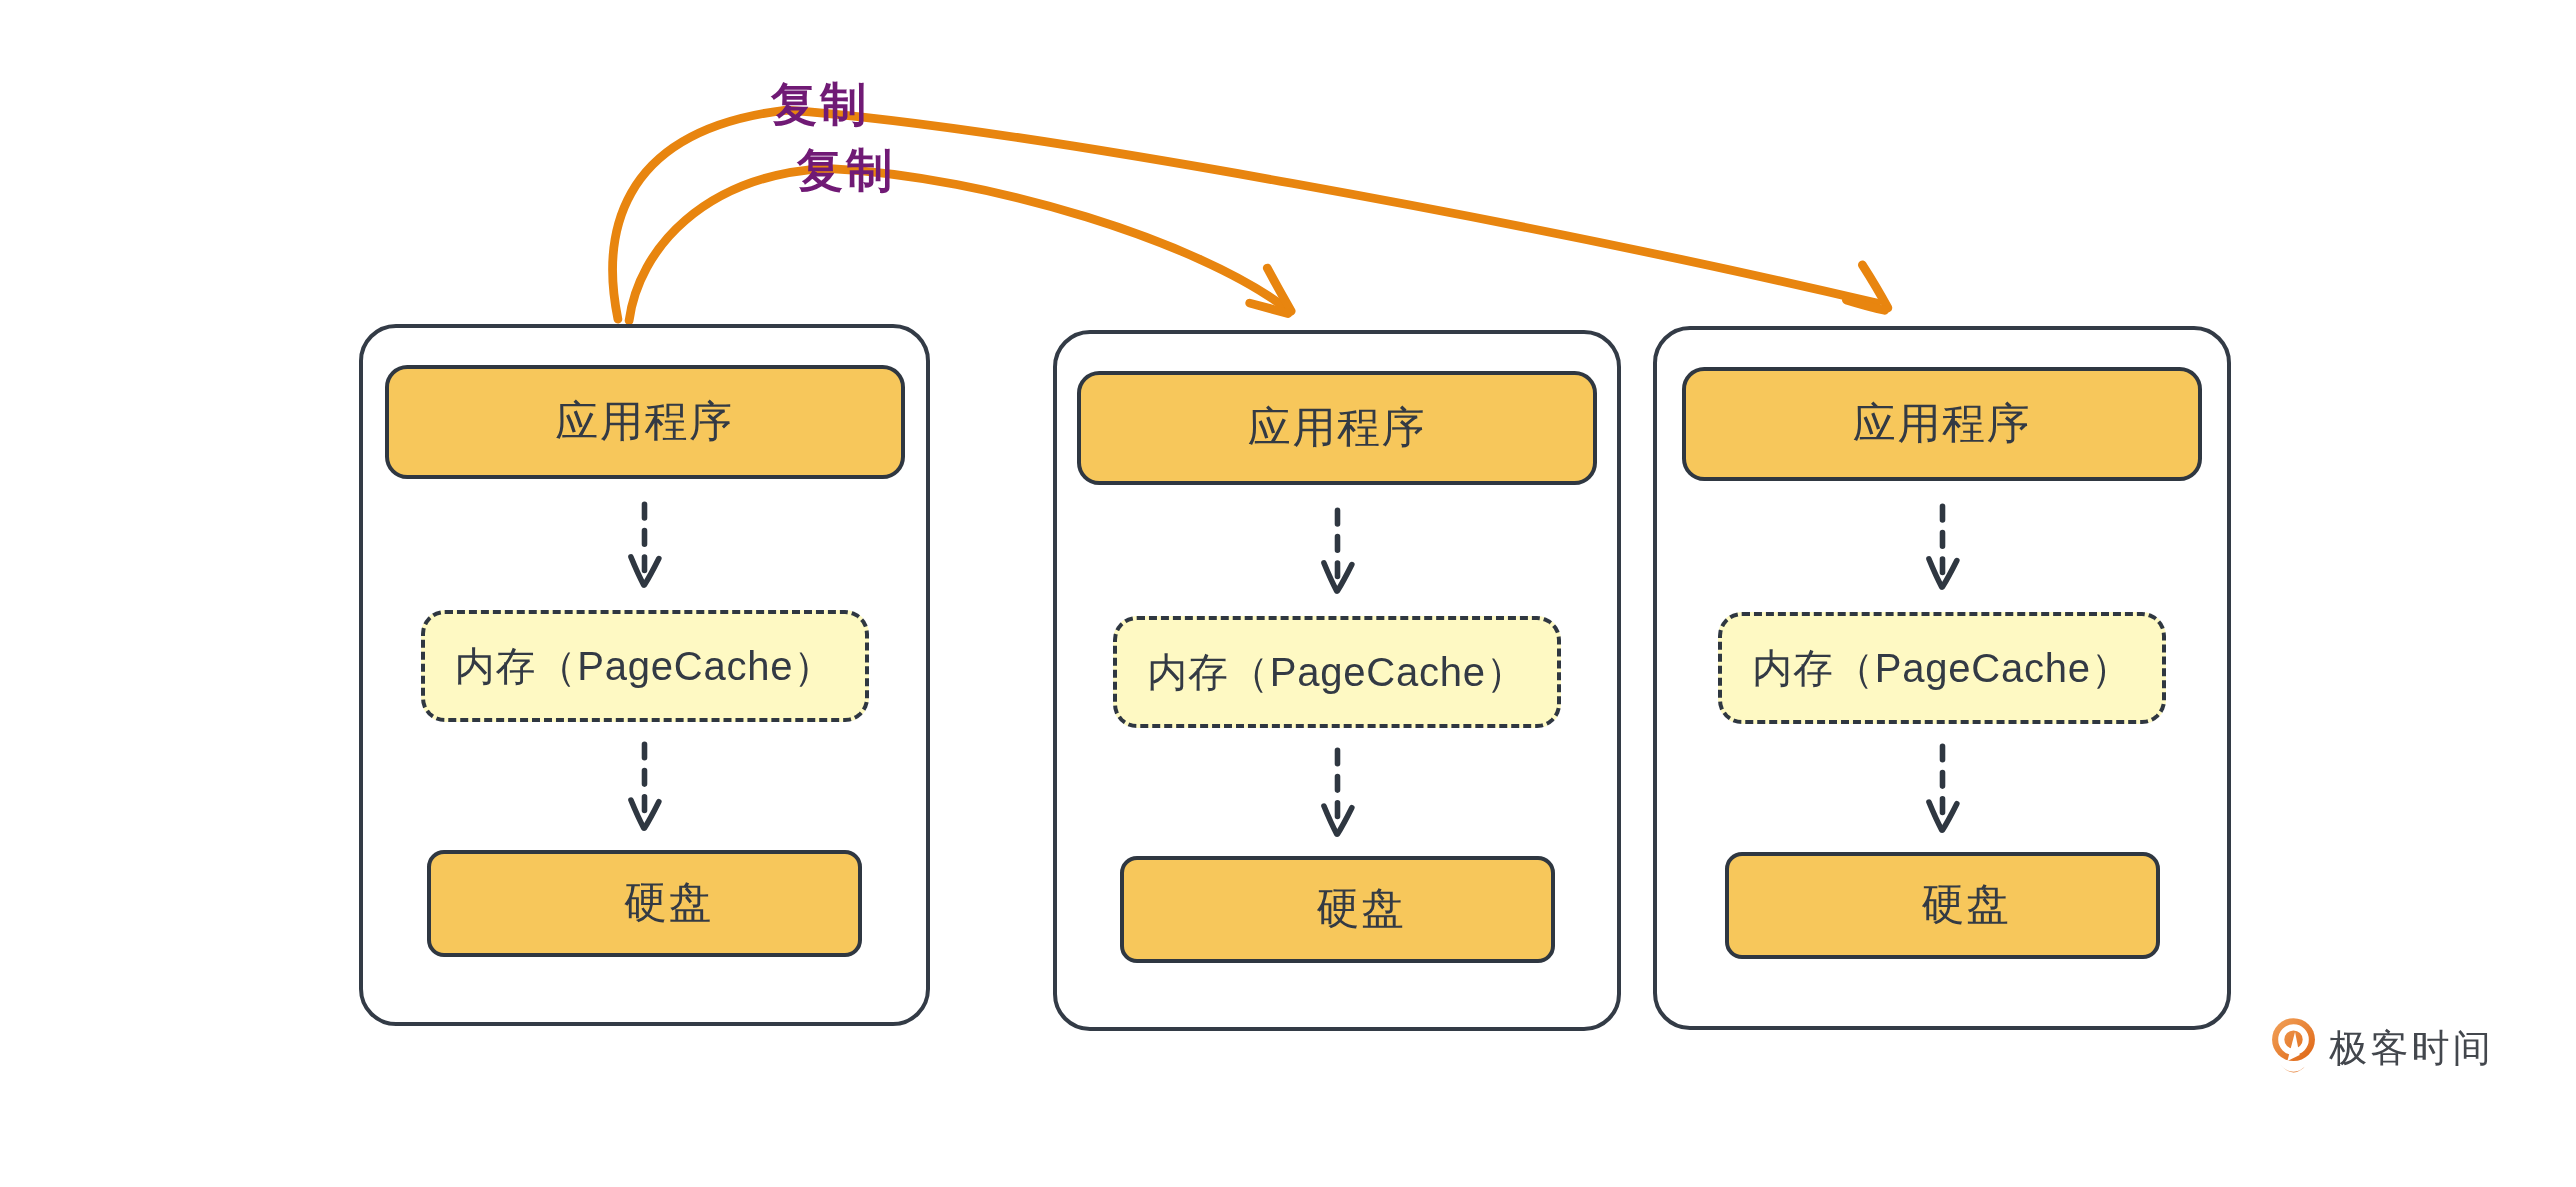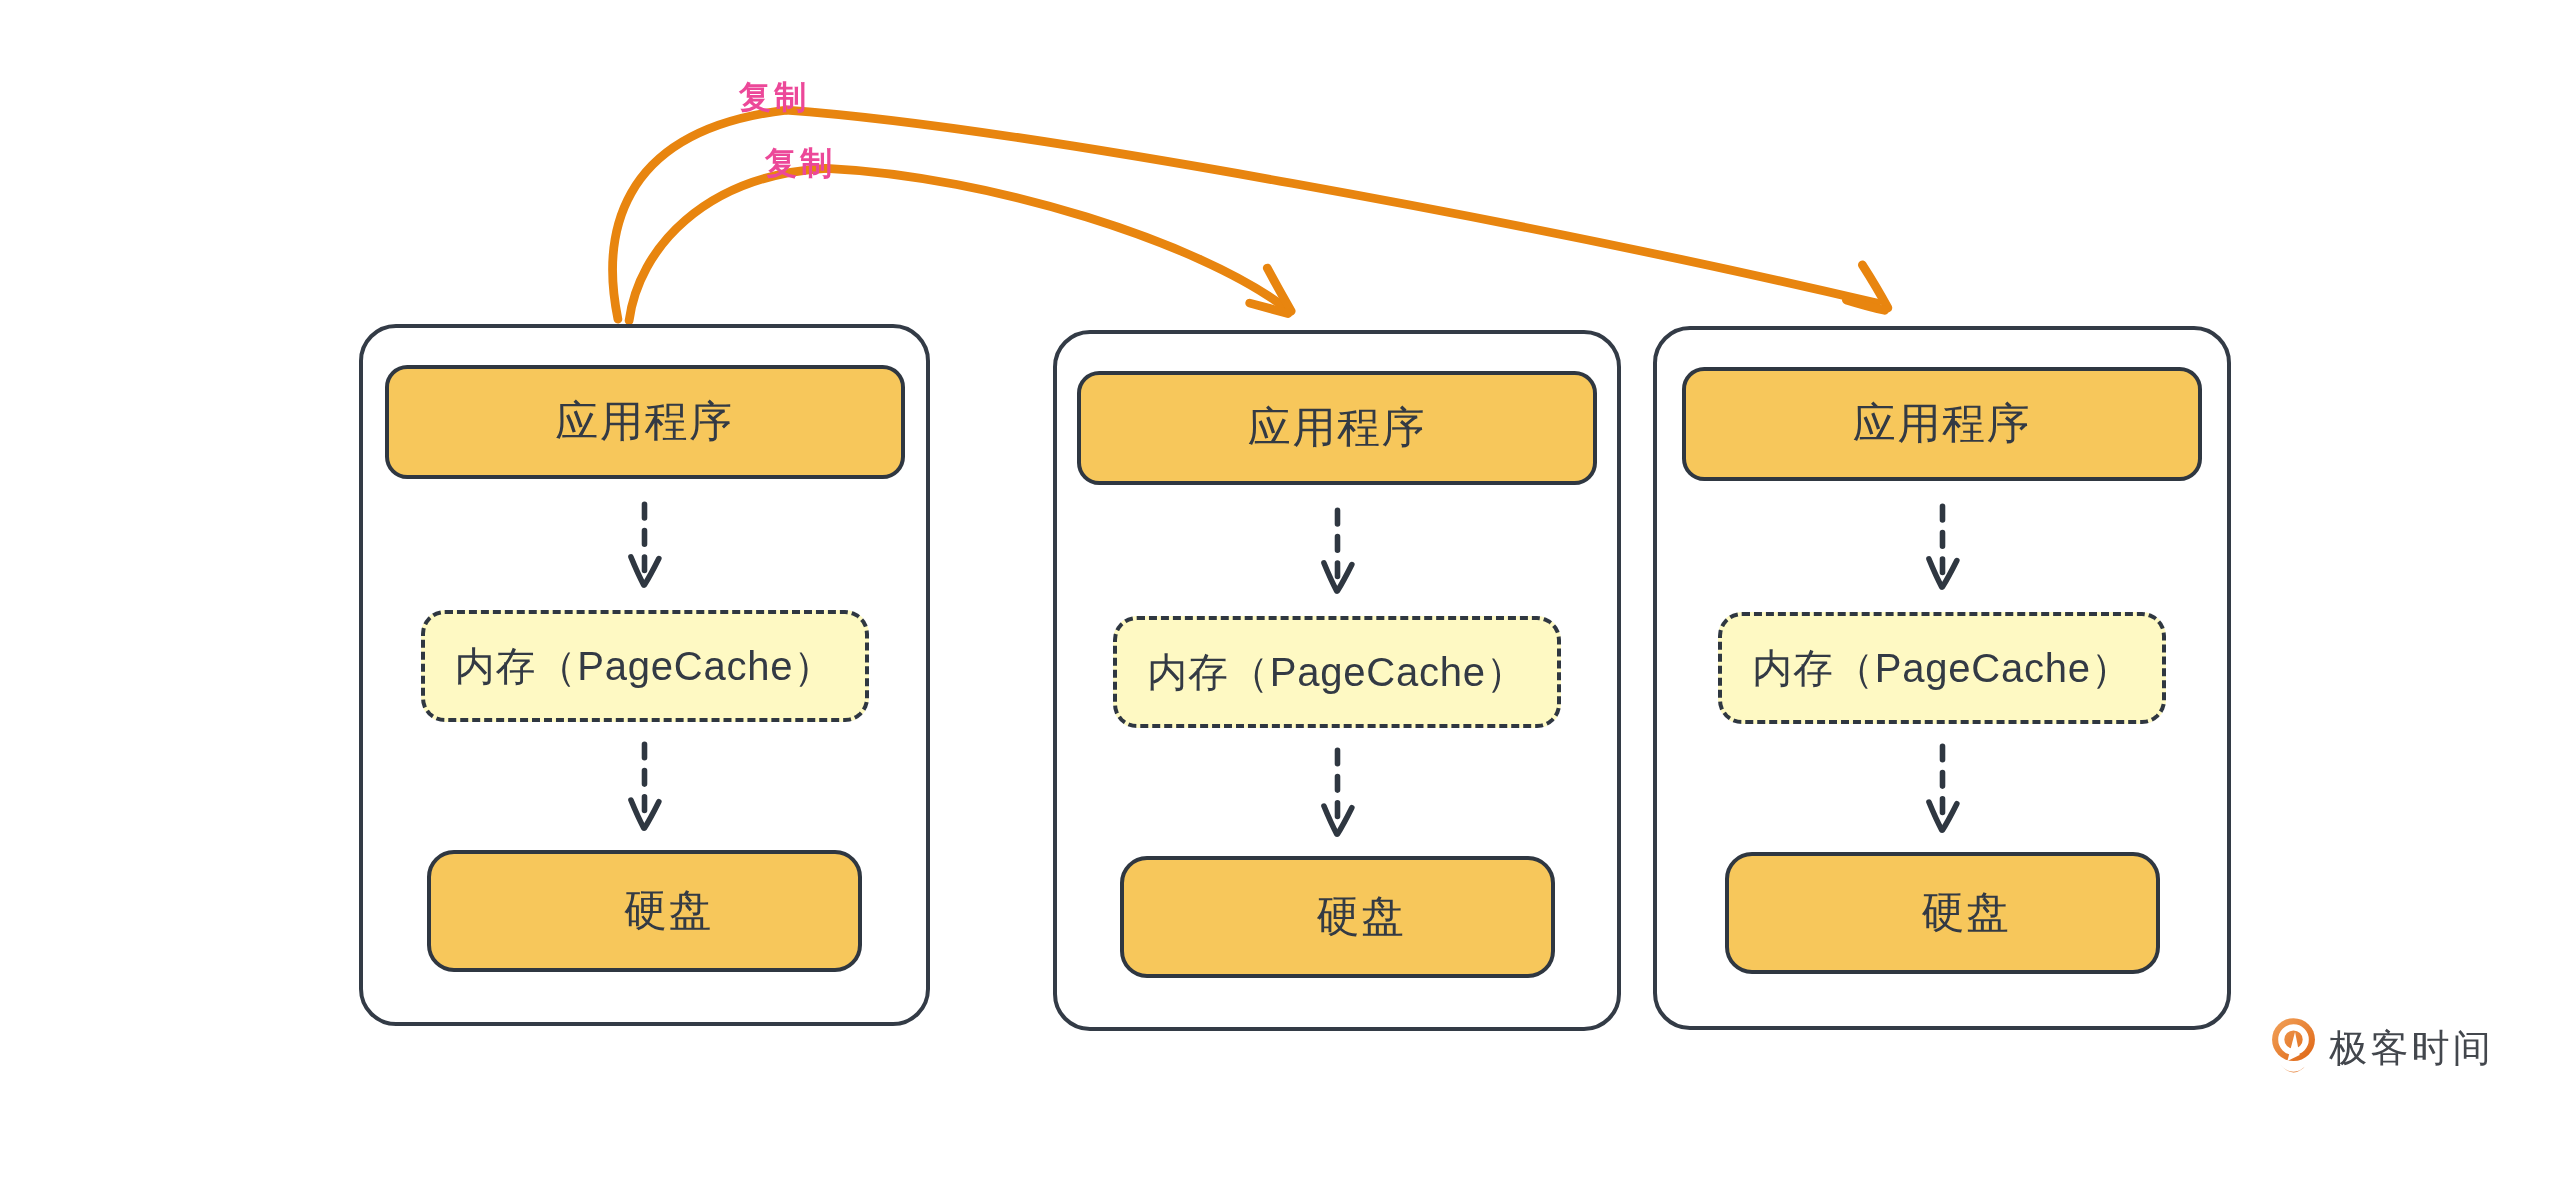--- a/index.html
+++ b/index.html
@@ -26,30 +26,30 @@
   }
   .app{
     margin-top:37px;width:520px;height:114px;background:#F7C75B;
     border:4px solid #2F3741;border-radius:22.3px;
   }
   .cache{
     margin-top:21px;width:448px;height:112px;background:#fef9c3;
     border:4px dashed #2F3741;border-radius:24px;font-size:40px;letter-spacing:0.8px;
   }
   .disk{
-    margin-top:17.6px;width:435px;height:122px;background:#F7C75B;
-    border:4px solid #2F3741;border-radius:27px;padding-left:48px;
+    margin-top:17.6px;width:435px;height:107px;background:#F7C75B;
+    border:4px solid #2F3741;border-radius:17px;padding-left:48px;
   }
   .vconn{margin-top:22.3px;flex:0 0 auto;}
   .vconn2{margin-top:19px;}
 
   
   .copy-label{
-    position:absolute;color:#ec4899;font-size:32px;font-weight:600;
-    letter-spacing:3.2px;line-height:1;white-space:nowrap;
+    position:absolute;color:#701a75;font-size:46px;font-weight:600;
+    letter-spacing:3.2px;line-height:1;white-space:nowrap;margin-left:32px;
   }
   .copy-label.l1{left:739px;top:81px;}
   .copy-label.l2{left:765px;top:147px;}
 
   
   .logo{
     position:absolute;left:2269px;top:1016px;display:flex;align-items:center;
   }
   .logo-text{
     margin-left:11.2px;color:#43474D;font-size:38px;letter-spacing:3.2px;

